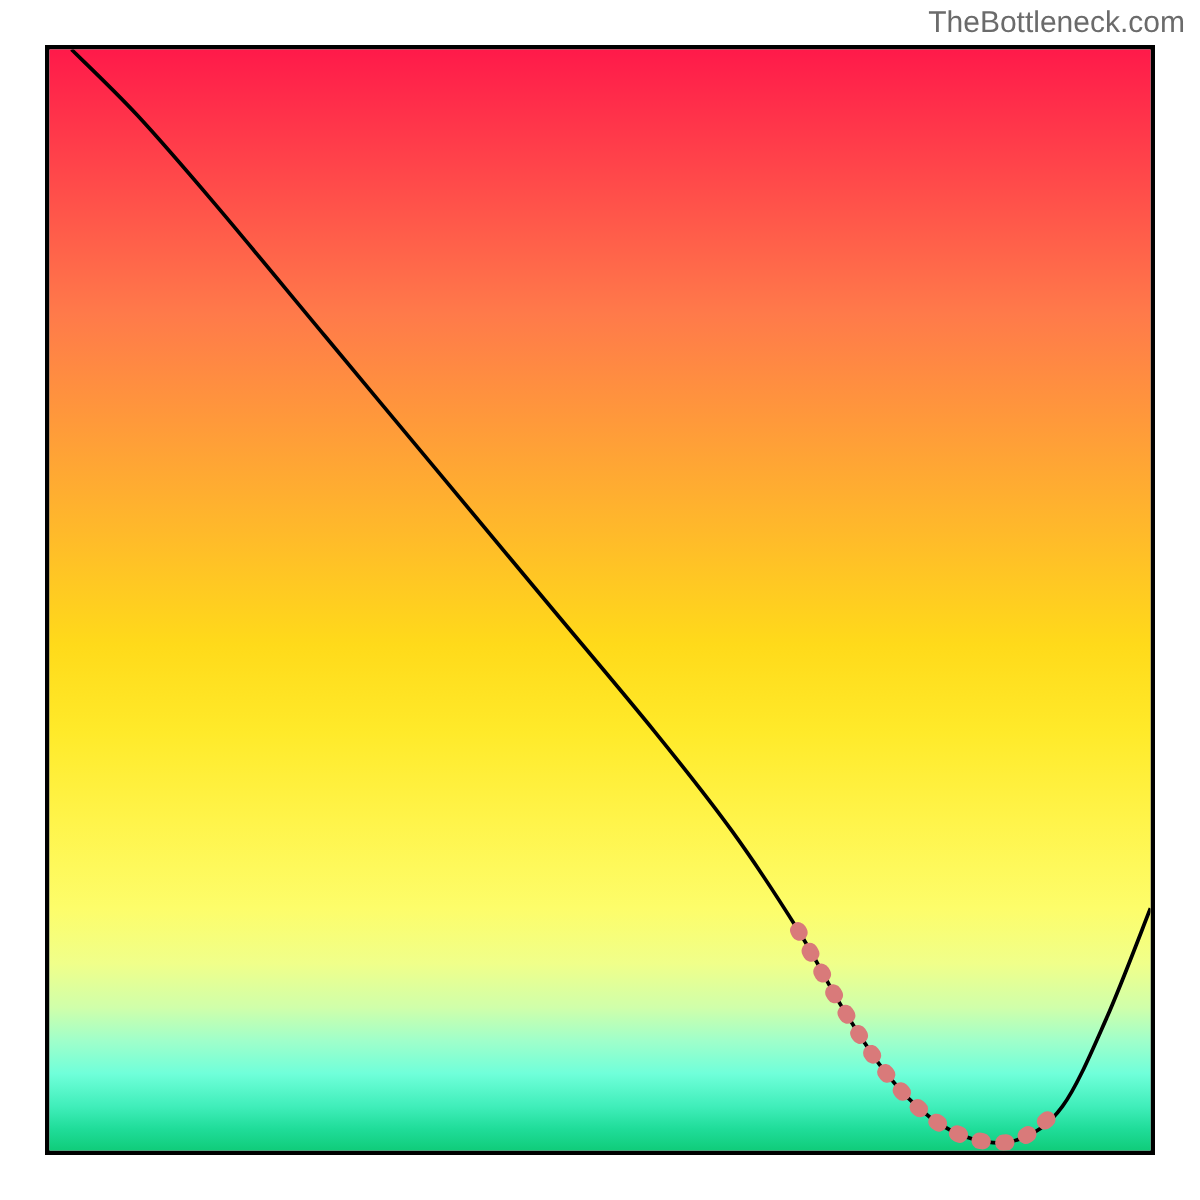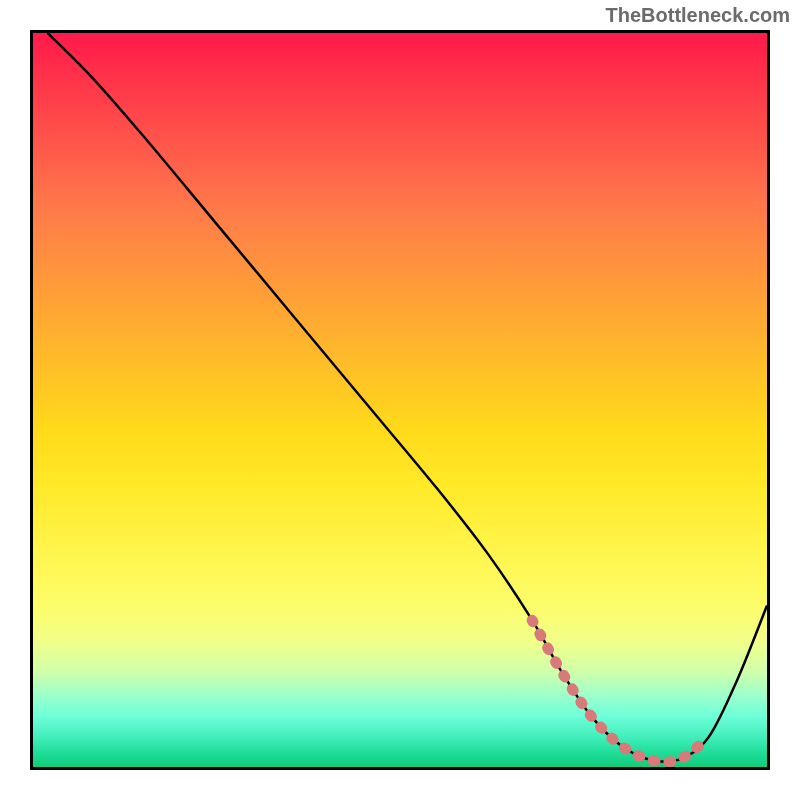--- a/index.html
+++ b/index.html
@@ -8,21 +8,21 @@
     height: 800px;
     background: #ffffff;
     position: relative;
     font-family: Arial, sans-serif;
   }
   .watermark {
     position: absolute;
     top: 4px;
     right: 10px;
     font-size: 20px;
-    font-weight: bold;
+    font-weight: normal;
     color: #6b6b6b;
     z-index: 10;
   }
   .chart-container {
     position: absolute;
     top: 30px;
     left: 30px;
     width: 740px;
     height: 740px;
     border: 3px solid #000;

